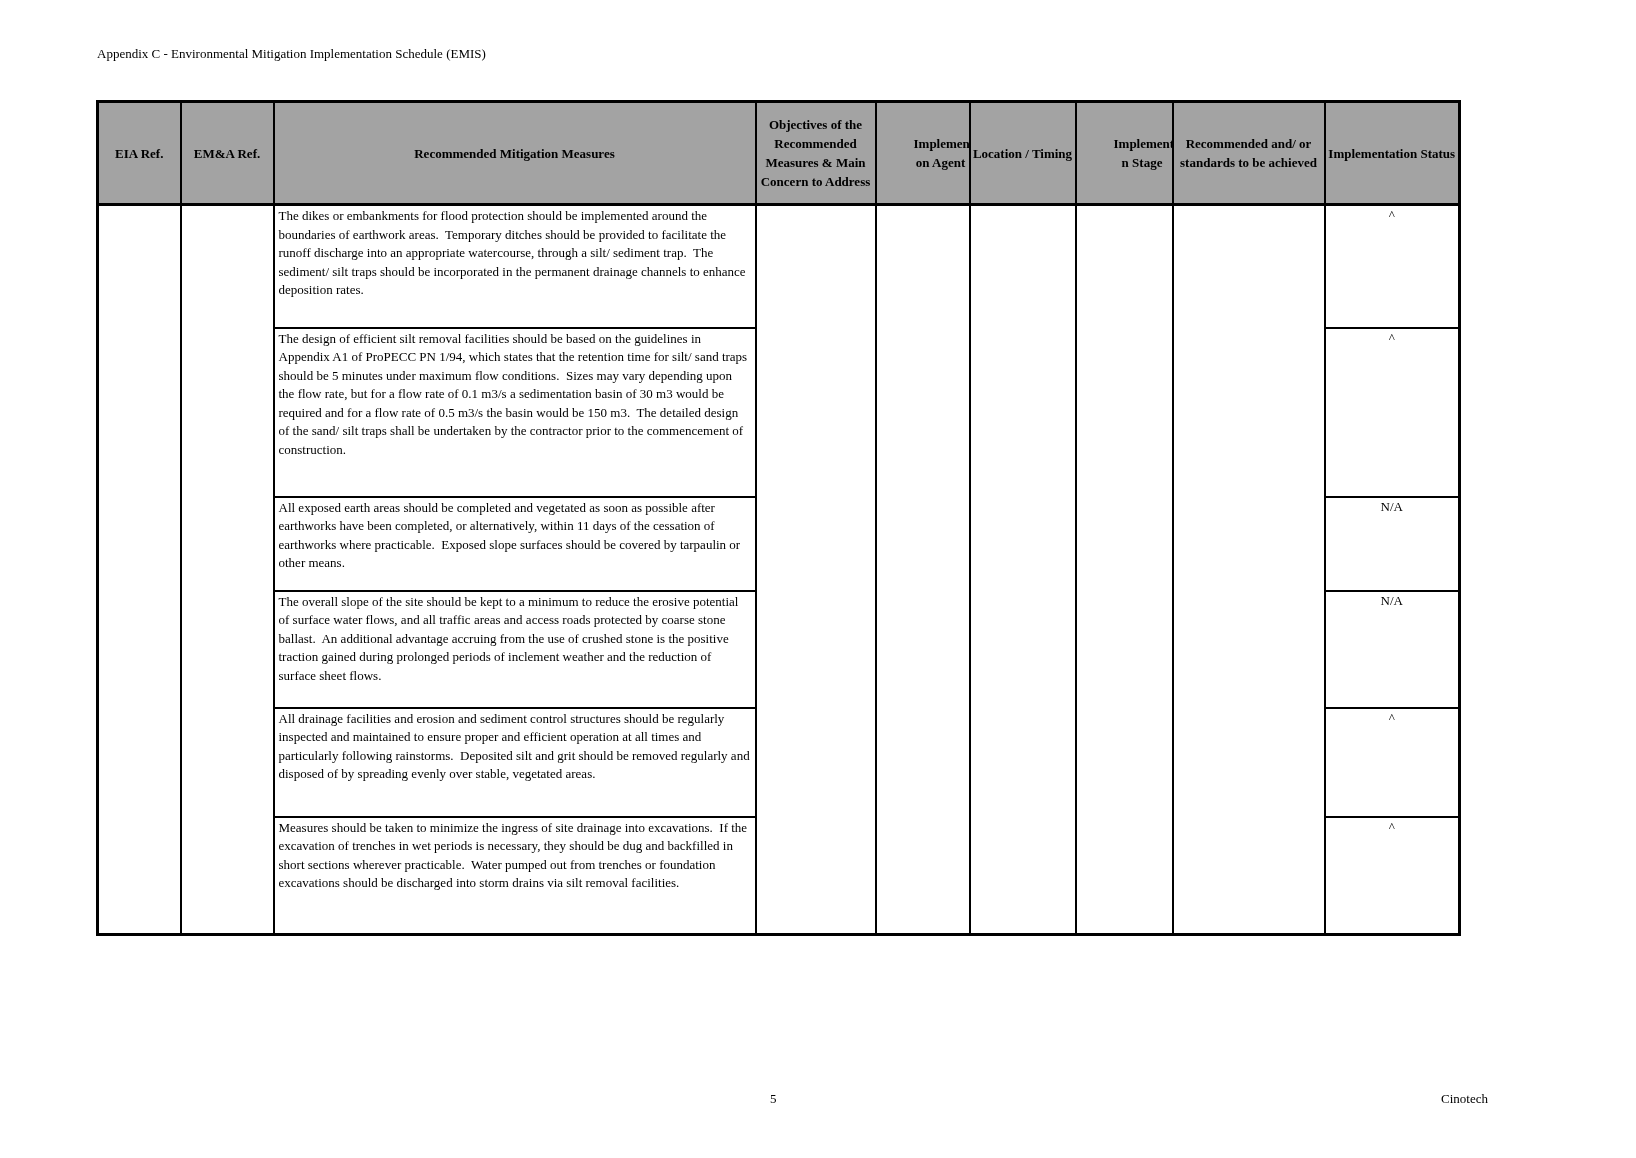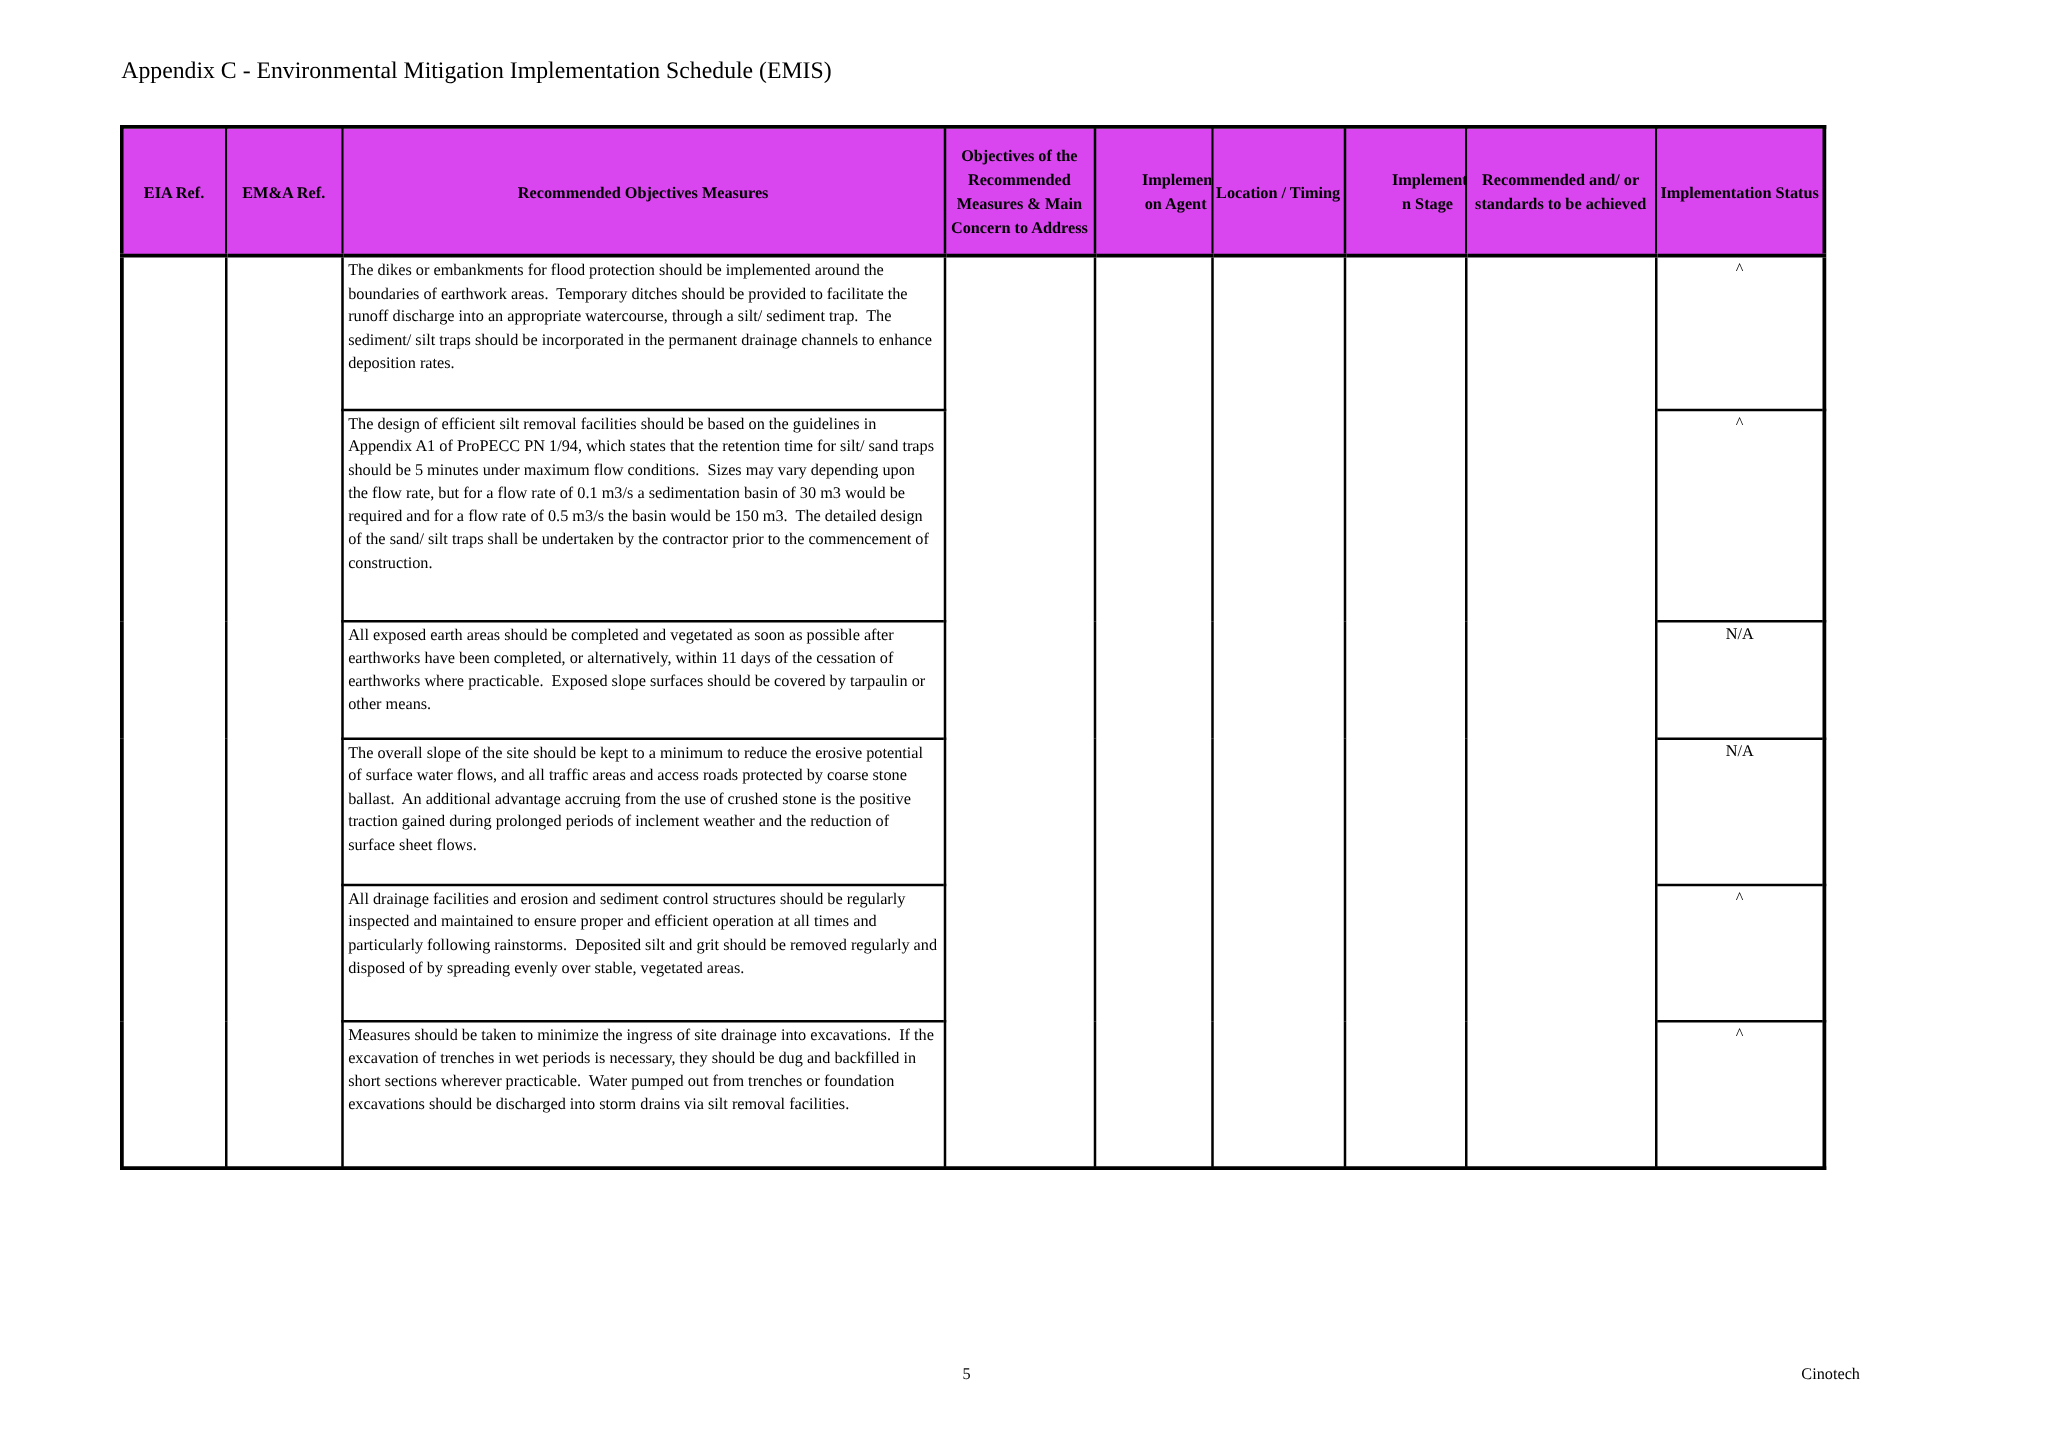--- a/index.html
+++ b/index.html
@@ -1,34 +1,34 @@
 <!DOCTYPE html>
 <html><head>
 <meta charset="utf-8">
 <style>
   html,body{margin:0;padding:0;}
   body{
     width:1636px;height:1158px;position:relative;background:#ffffff;
     font-family:"Liberation Serif","DejaVu Serif",serif;color:#000;
   }
   .appendix-title{
-    position:absolute;left:97px;top:46px;font-size:19px;white-space:nowrap;
+    position:absolute;left:97px;top:46px;font-size:13px;white-space:nowrap;
   }
   table.emis{
     position:absolute;left:96px;top:100px;width:1362px;
     border-collapse:collapse;table-layout:fixed;
     border:3px solid #000;
   }
   table.emis th, table.emis td{
     border:2px solid #000;
     font-size:13px;
     overflow:hidden;
   }
   table.emis th{
-    background:#d946ef;height:100px;vertical-align:middle;text-align:center;
+    background:#a3a3a3;height:100px;vertical-align:middle;text-align:center;
     font-weight:bold;line-height:19px;padding:0 1px;
     border-bottom:3px solid #000;
   }
   td.measure{
     vertical-align:top;text-align:left;padding:1px 4px 0 4px;
     font-size:14px;line-height:18.5px;white-space:pre-wrap;
   }
   td.status{
     vertical-align:top;text-align:center;padding-top:1px;font-size:13px;
   }
@@ -53,21 +53,21 @@
       <col style="width:94px">
       <col style="width:106px">
     <col style="width:97px">
       <col style="width:152px">
       <col style="width:135px">
   </colgroup>
   <thead>
     <tr>
       <th>EIA Ref.</th>
       <th>EM&amp;A Ref.</th>
-      <th>Recommended Objectives Measures</th>
+      <th>Recommended Mitigation Measures</th>
       <th>Objectives of the Recommended Measures &amp; Main Concern to Address</th>
       <th>
           <span class="hdr-line">Implementati</span>
           <span class="hdr-line">on Agent</span>
         </th>
       <th>Location / Timing</th>
       <th>
           <span class="hdr-line">Implementatio</span>
           <span class="hdr-line">n Stage</span>
         </th>

